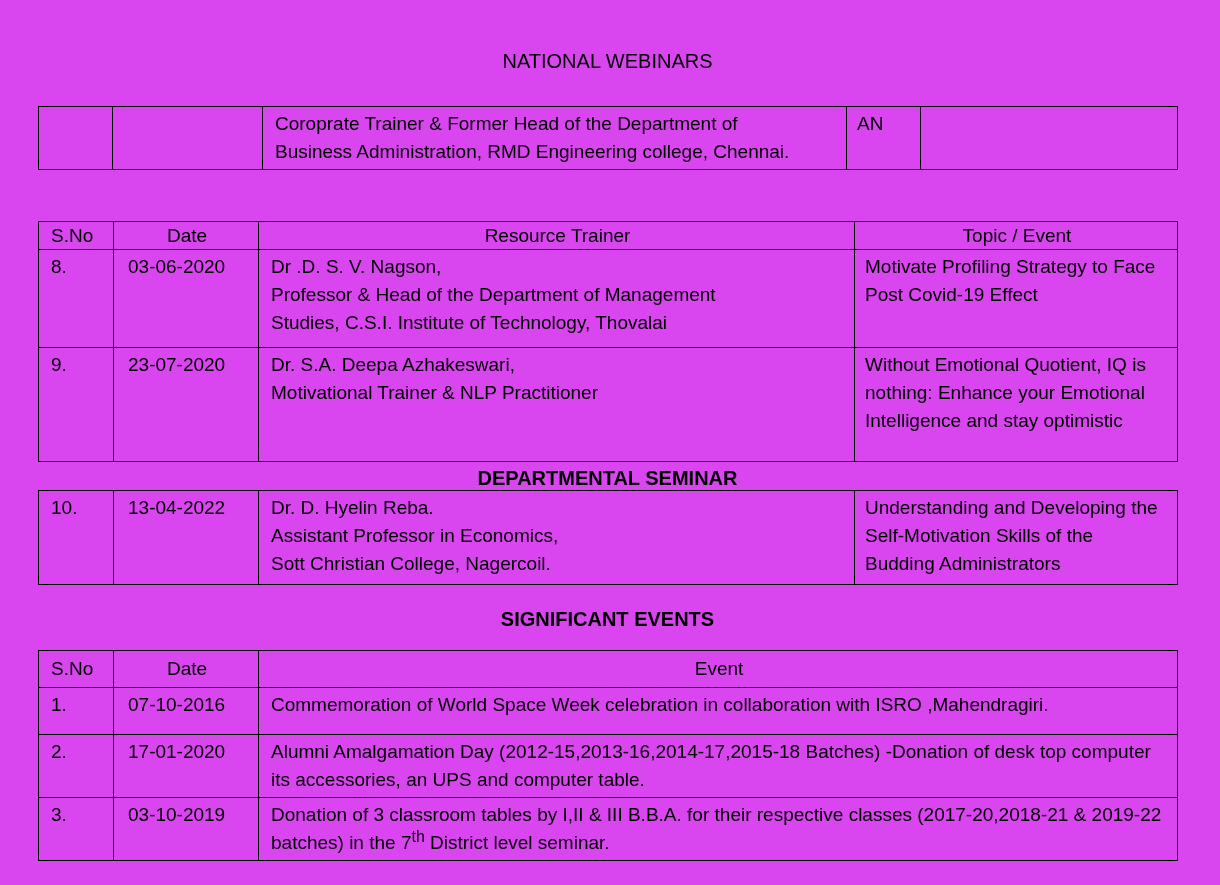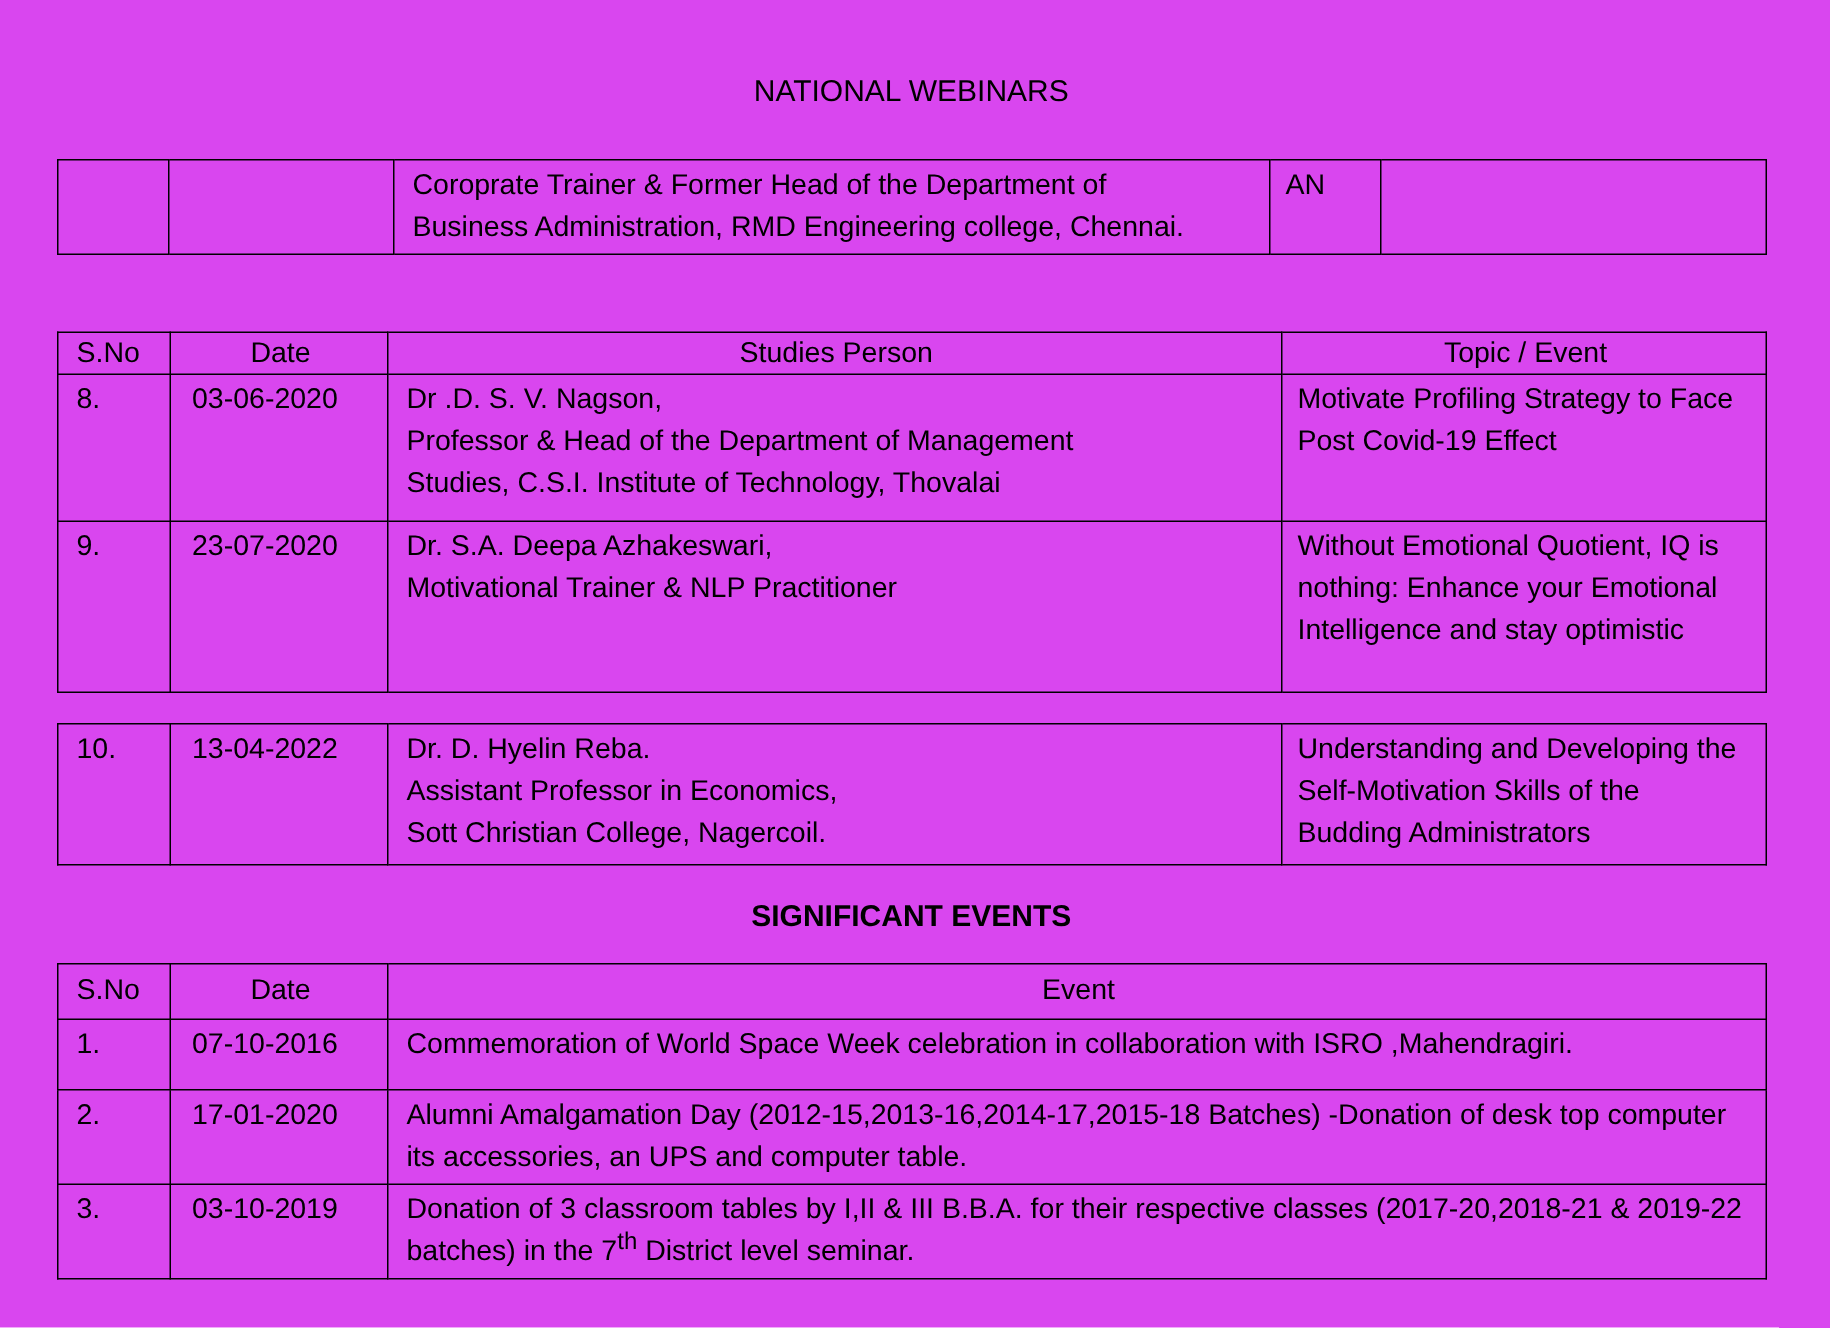--- a/index.html
+++ b/index.html
@@ -52,21 +52,21 @@
     padding-bottom: 0;
     line-height: 22px;
   }
   th.left { text-align: left; }
   .col-date-cell { padding-left: 14px; }
   .col-resource-cell { }
   .col-topic-cell { padding-left: 10px; }
 
   #top-table       { margin-top: 33px; }
   #webinars-table  { margin-top: 51px; }
-  #seminar-table   { margin-top: 20px; }
+  #seminar-table   { }
   #events-table    { margin-top: 19px; }
 
   sup {
     font-size: 16px;
     line-height: 0;
     vertical-align: super;
   }
 </style>
 </head>
 <body>
@@ -102,21 +102,21 @@
       <colgroup>
         <col style="width:75px">
           <col style="width:145px">
           <col style="width:596px">
           <col style="width:323px">
       </colgroup>
       <tbody>
           <tr style="height:28px">
         <th class="left">S.No</th>
         <th>Date</th>
-        <th>Studies Person</th>
+        <th>Resource Trainer</th>
         <th>Topic / Event</th>
       </tr>
       <tr style="height:98px">
         <td>8.</td>
         <td class="col-date-cell">03-06-2020</td>
         <td class="col-resource-cell">
           <div>Dr .D. S. V. Nagson,</div>
           <div>Professor &amp; Head of the Department of Management</div>
           <div>Studies, C.S.I. Institute of Technology, Thovalai</div>
         </td>
@@ -127,20 +127,21 @@
         <td class="col-date-cell">23-07-2020</td>
         <td class="col-resource-cell">
           <div>Dr. S.A. Deepa Azhakeswari,</div>
           <div>Motivational Trainer &amp; NLP Practitioner</div>
         </td>
         <td class="col-topic-cell">Without Emotional Quotient, IQ is nothing: Enhance your Emotional Intelligence and stay optimistic</td>
       </tr>
     </tbody>
       </table>
 
+    <div class="section-title title-bold" id="title-departmental">DEPARTMENTAL SEMINAR</div>
 
     <table id="seminar-table">
       <colgroup>
         <col style="width:75px">
           <col style="width:145px">
           <col style="width:596px">
           <col style="width:323px">
       </colgroup>
       <tbody>
           <tr style="height:94px">

